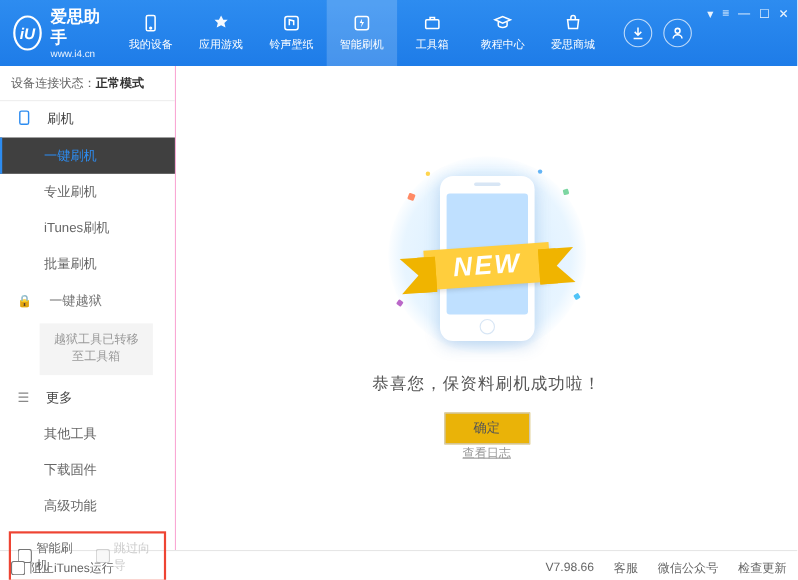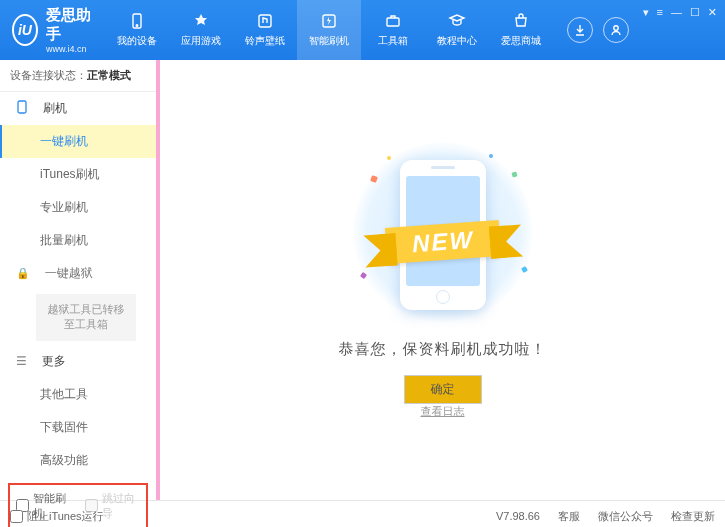--- a/index.html
+++ b/index.html
@@ -12,27 +12,27 @@
 .app-url { font-size: 9px; opacity: 0.9; }
 .nav { display: flex; flex: 1; height: 100%; }
 .nav-item { width: 64px; display: flex; flex-direction: column; align-items: center; justify-content: center; cursor: pointer; font-size: 10px; gap: 4px; }
 .nav-item.active { background: rgba(255,255,255,0.18); }
 .nav-icon { width: 18px; height: 18px; display: flex; align-items: center; justify-content: center; }
 .win-controls { display: flex; align-items: flex-start; padding: 6px 8px 0 0; gap: 8px; align-self: flex-start; font-size: 11px; }
 .win-btn { cursor: pointer; opacity: 0.9; }
 .user-circles { display: flex; gap: 10px; padding: 0 14px; }
 .circle-btn { width: 26px; height: 26px; border: 1.5px solid rgba(255,255,255,0.7); border-radius: 50%; display: flex; align-items: center; justify-content: center; cursor: pointer; }
 .body-row { display: flex; height: 440px; }
-.sidebar { width: 160px; border-right: 4px solid #f9a8d4; display: flex; flex-direction: column; }
+.sidebar { width: 160px; border-right: 1px solid #f9a8d4; display: flex; flex-direction: column; }
 .conn-status { padding: 8px 10px; font-size: 11px; color: #666; border-bottom: 1px solid #eee; }
 .conn-status .bold { color: #333; font-weight: bold; }
 .side-group { padding: 8px 16px; font-size: 12px; color: #555; display: flex; align-items: center; gap: 15px; }
 .side-group.header { font-weight: 500; color: #444; }
 .side-item { padding: 8px 10px 8px 40px; font-size: 12px; color: #666; cursor: pointer; }
-.side-item.active { background: #fef9c3; color: #2d8cf0; border-left: 2px solid #2d8cf0; padding-left: 38px; }
+.side-item.active { background: #404040; color: #2d8cf0; border-left: 2px solid #2d8cf0; padding-left: 38px; }
 .side-note { background: #f4f4f4; color: #999; font-size: 11px; padding: 8px; margin: 4px 20px 4px 36px; text-align: center; line-height: 1.4; }
 .checkbox-red-area { border: 2px solid #e43; margin: 6px 8px; padding: 6px 6px; display: flex; gap: 14px; font-size: 11px; color: #666; }
 .chk { display: flex; align-items: center; gap: 4px; }
 .chk.disabled { color: #ccc; }
 .chk input { margin: 0; }
 .main { flex: 1; display: flex; flex-direction: column; align-items: center; justify-content: center; position: relative; }
 .illus { position: relative; width: 180px; height: 180px; }
 .halo { position: absolute; inset: 0; border-radius: 50%; background: radial-gradient(circle, #d4ecff 0%, #e8f5ff 60%, rgba(255,255,255,0) 72%); }
 .phone { position: absolute; left: 50%; top: 18px; transform: translateX(-50%); width: 86px; height: 150px; background: #fff; border-radius: 12px; box-shadow: 0 4px 14px rgba(46,120,200,0.25); }
 .phone:before { content:""; position:absolute; top:6px; left:50%; transform:translateX(-50%); width:24px; height:3px; background:#d8e6f5; border-radius:2px; }
@@ -156,22 +156,22 @@
     <div class="conn-status">
       <span>设备连接状态：</span><span class="bold">正常模式</span>
     </div>
     <div class="side-group header">
       <span><svg width="12" height="14" viewBox="0 0 12 14" fill="none" stroke="#2d8cf0" stroke-width="1.3">
             <rect x="2" y="1" width="8" height="12" rx="1.5"></rect>
           </svg></span>
       <span>刷机</span>
     </div>
     <div class="side-item active">一键刷机</div>
+    <div class="side-item">专业刷机</div>
     <div class="side-item">iTunes刷机</div>
-    <div class="side-item">专业刷机</div>
     <div class="side-item">批量刷机</div>
     <div class="side-group">
       <span class="lock-icon">🔒</span>
       <span style="color:#737373">一键越狱</span>
     </div>
     <div class="side-note">越狱工具已转移至工具箱</div>
     <div class="side-group header">
       <span class="list-icon">☰</span>
       <span>更多</span>
     </div>

